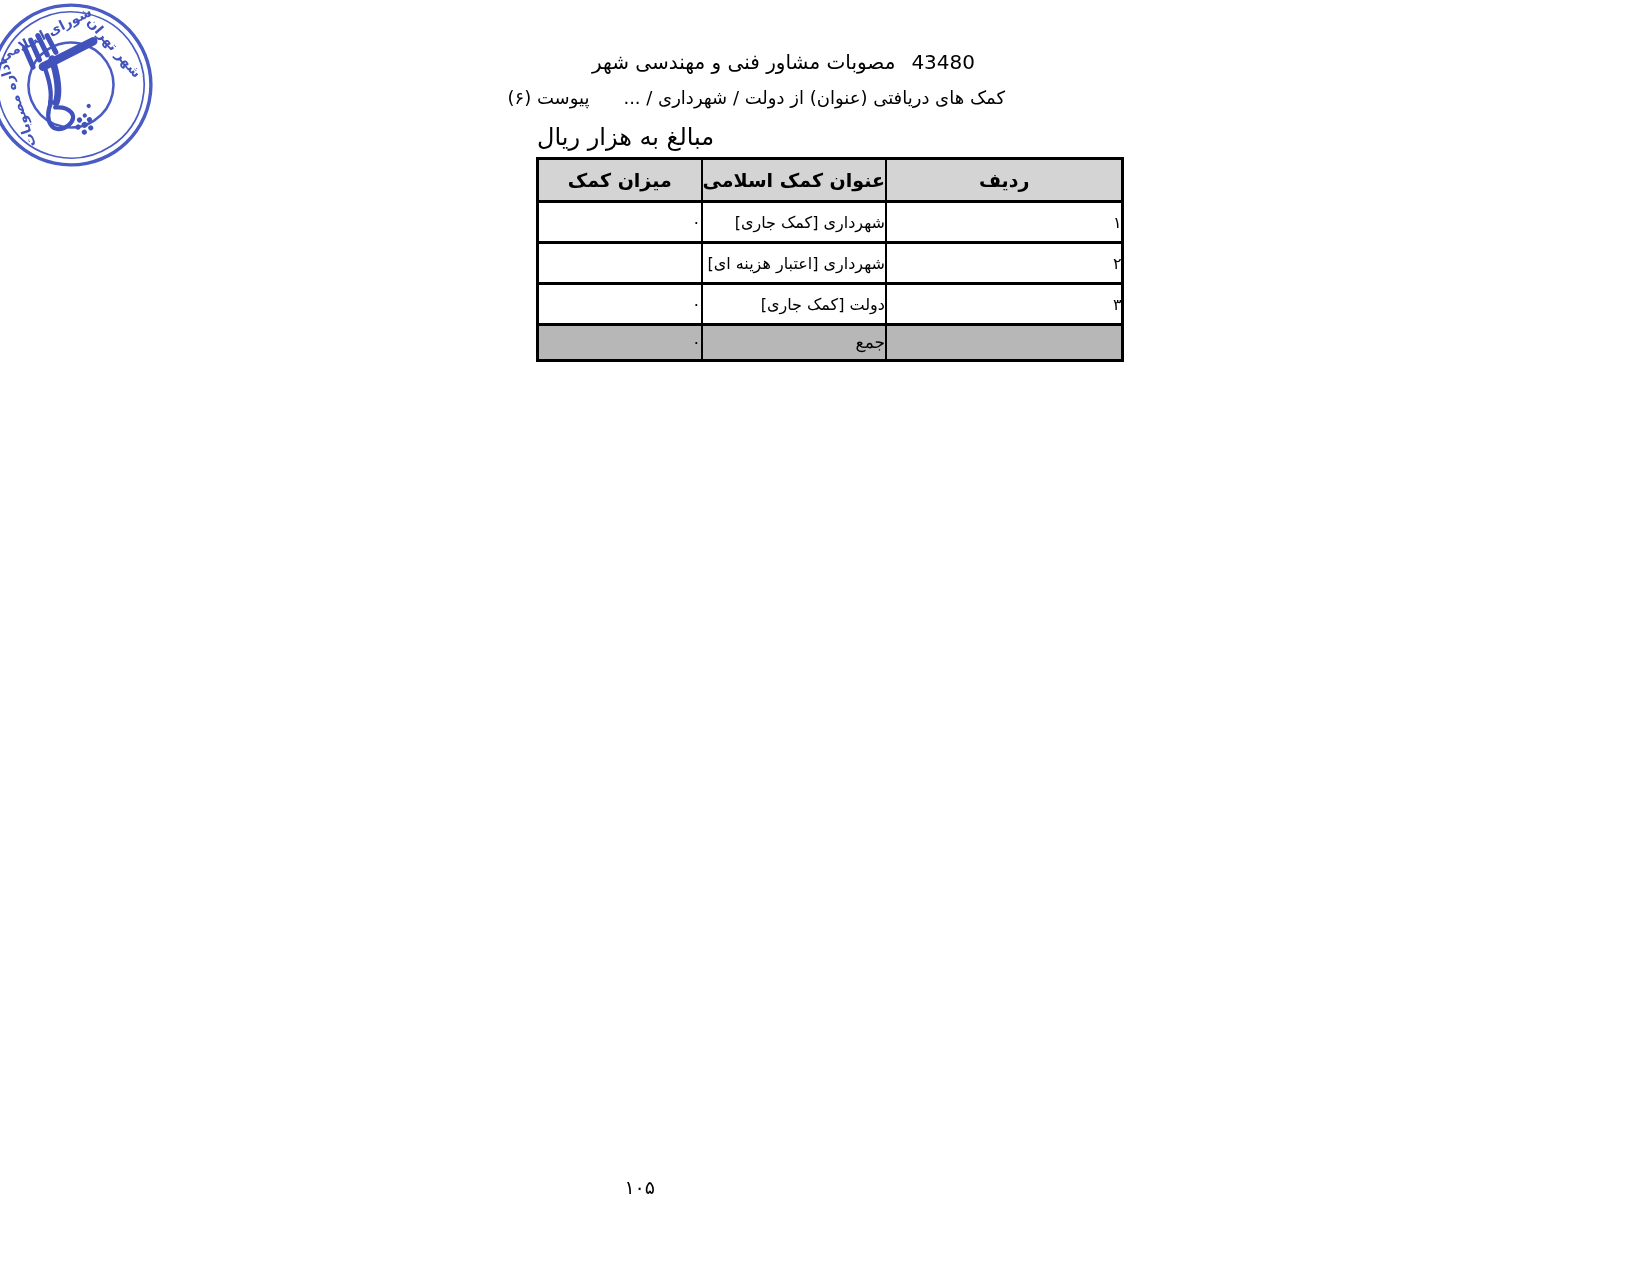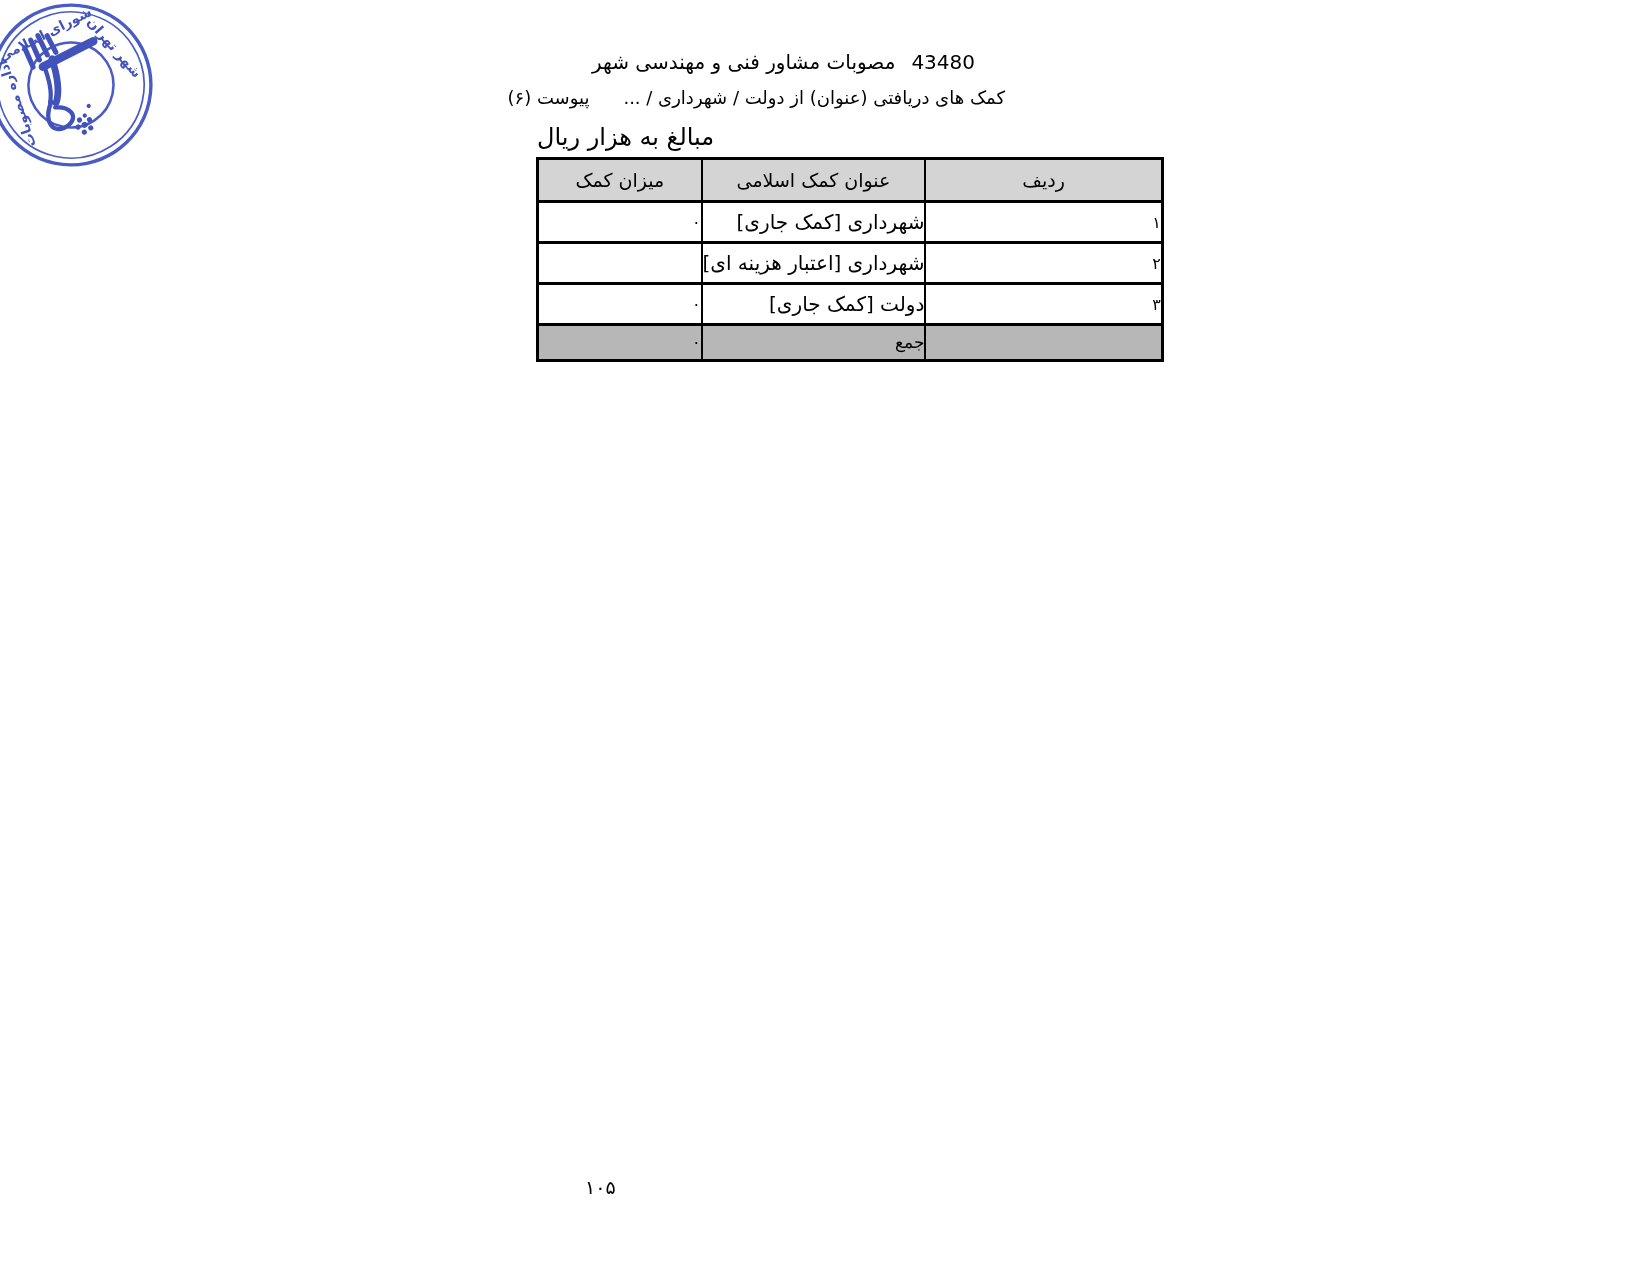--- a/index.html
+++ b/index.html
@@ -37,33 +37,33 @@
     position:absolute;top:157px;left:536px;
     border-collapse:collapse;direction:rtl;
     border:3px solid #000;table-layout:fixed;
   }
   table.aid th, table.aid td{
     border-left:2px solid #000;border-right:2px solid #000;
     border-top:3px solid #000;border-bottom:3px solid #000;
     padding:0;overflow:hidden;white-space:nowrap;
   }
   table.aid th{
-    background:#d4d4d4;font-weight:normal;font-size:19px;
+    background:#d4d4d4;font-weight:bold;font-size:19px;
     text-align:center;height:40px;margin-top:38px;
   }
   td.cell-no{height:38px;text-align:right;padding-right:10px;font-size:16px;background:#fff;}
-  td.cell-donor{height:38px;text-align:right;padding-right:3px;font-size:20px;background:#fff;}
+  td.cell-donor{height:38px;text-align:right;padding-right:3px;font-size:16px;background:#fff;}
   td.cell-amount{height:38px;text-align:right;padding-right:8px;font-size:16px;background:#fff;}
   tr.total-row td{background:#b7b7b7;height:33px;}
   tr.total-row td.cell-donor{font-size:17px;font-family:Liberation Serif, serif;}
 
   
   .page-number{
     position:absolute;top:1176px;left:585px;width:70px;
-    text-align:left;font-size:19px;direction:rtl;
+    text-align:right;font-size:19px;direction:rtl;
   }
 </style>
 </head>
 <body>
 
 <div class="page">
 
   <svg class="stamp" viewBox="0 0 200 200" xmlns="http://www.w3.org/2000/svg">
     <g fill="none" stroke="#3b4fc0">
       <circle cx="100" cy="100" r="94" stroke-width="4"></circle>

